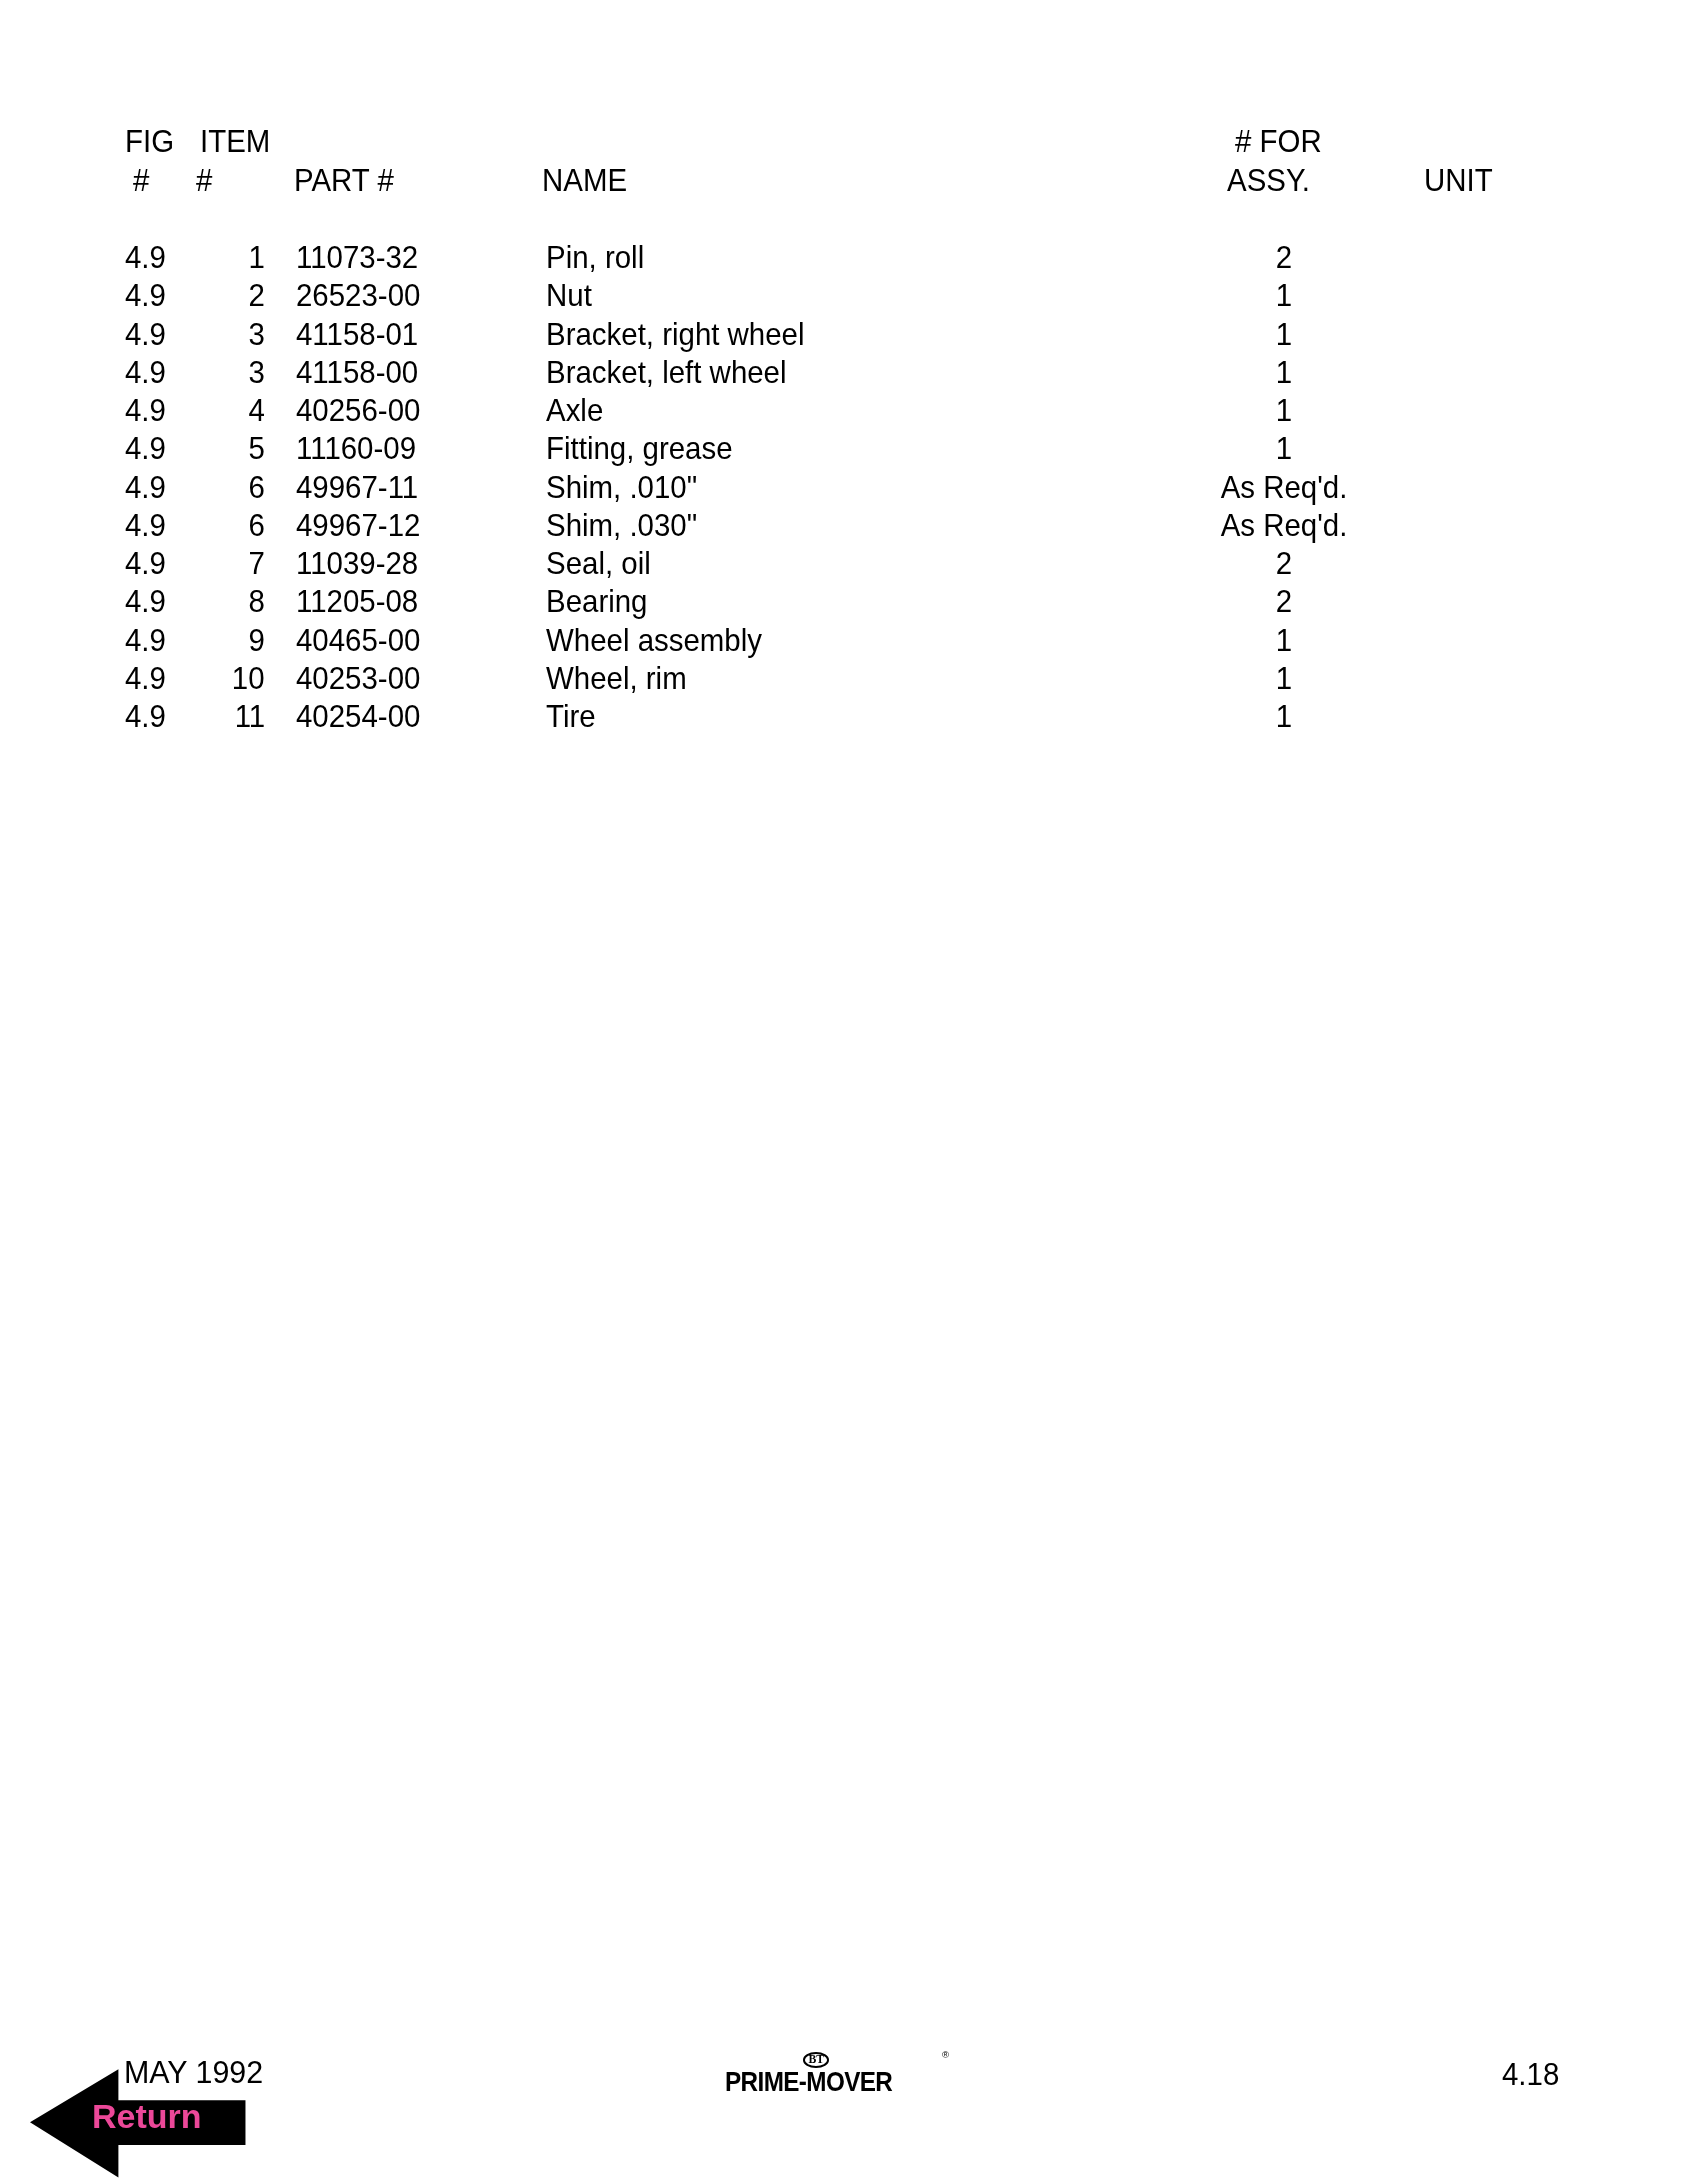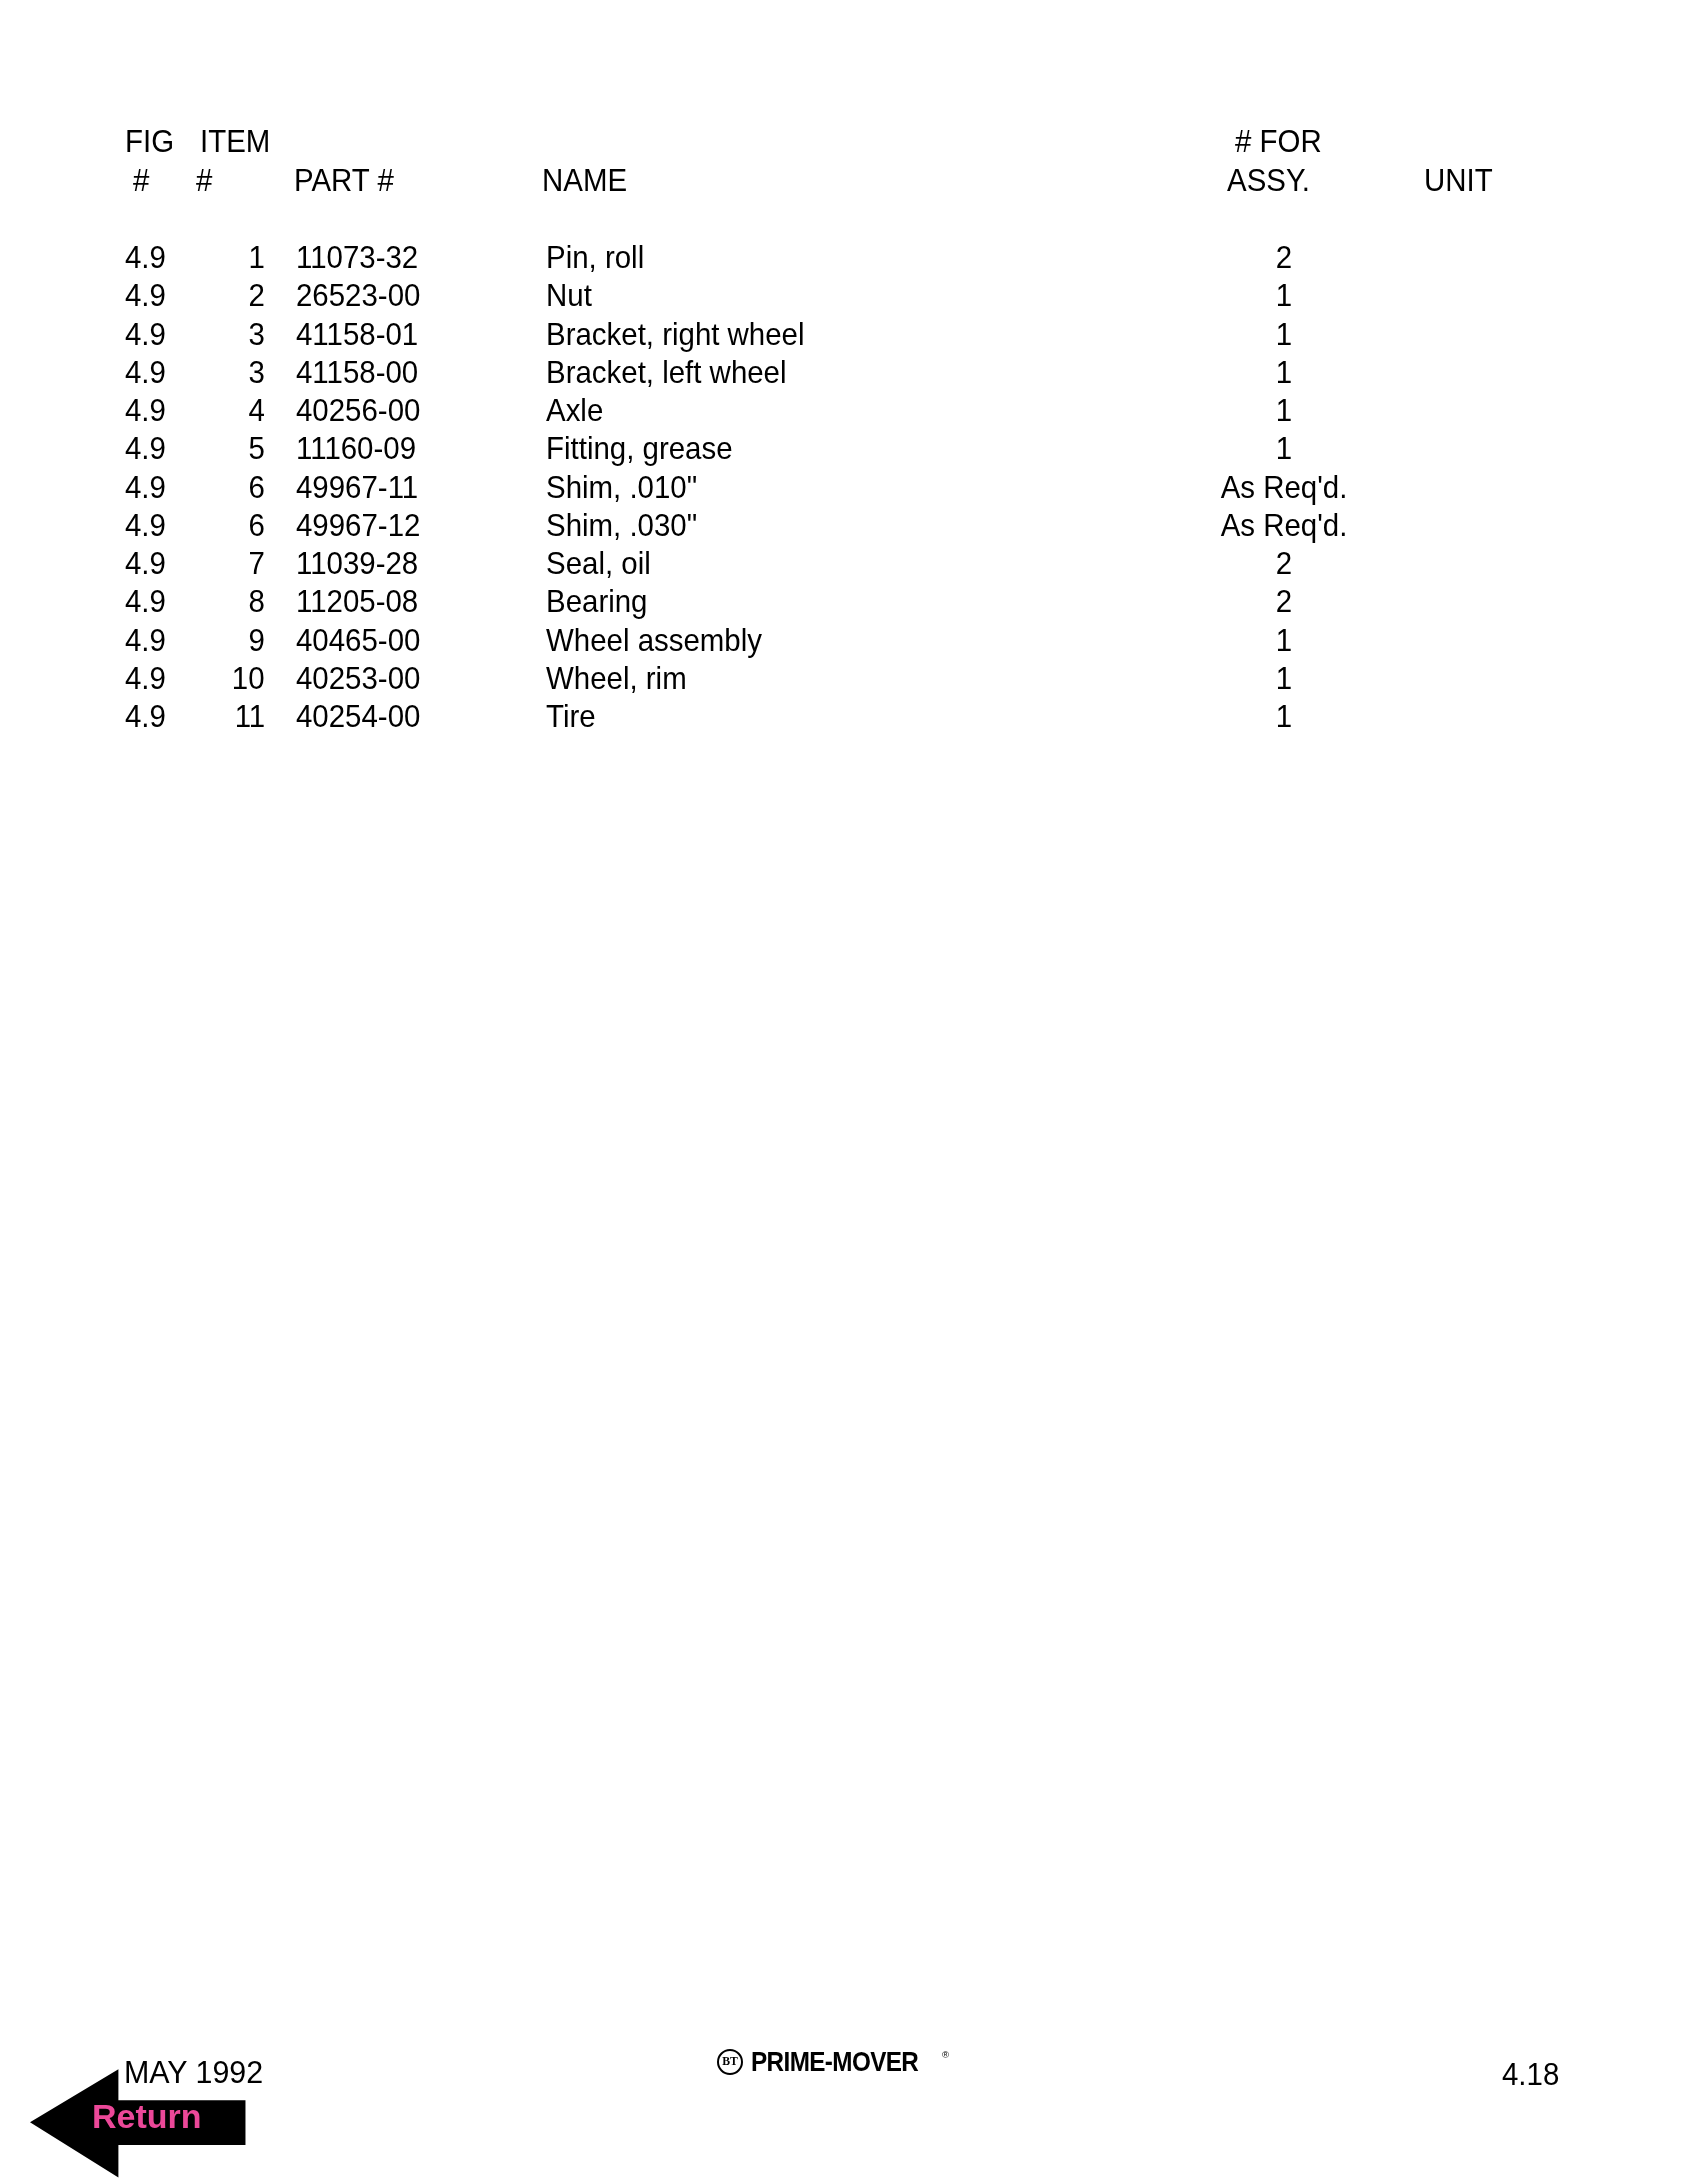--- a/index.html
+++ b/index.html
@@ -13,21 +13,21 @@
   .col-fig { left:125px; }
   .col-item { right:1422px; }
   .col-part { left:296px; }
   .col-name { left:546px; }
   .col-qty { left:1208px; width:152px; }
   .footer-date { position:absolute; left:124px; top:2056px; font-size:32px; transform:scaleX(0.95); transform-origin:left top; }
   .page-num { position:absolute; left:1502px; top:2058px; font-size:32px; }
   .return-btn { position:absolute; left:30px; top:2067px; width:221px; height:112px; cursor:pointer; }
   .return-btn svg { position:absolute; left:0; top:0; }
   .return-label { position:absolute; left:62px; top:32px; color:#ec4899; font-weight:bold; font-size:34px; line-height:1; }
-  .logo { position:absolute; left:717px; top:2052px; height:19.3px; display:flex; align-items:center; }
+  .logo { position:absolute; left:717px; top:2052px; height:19.3px; display:flex; align-items:center;flex-direction:column; }
   .logo-circle { width:26px; height:26px; border:2.8px solid #000; border-radius:50%; box-sizing:border-box; display:flex; align-items:center; justify-content:center; font-family:"Liberation Serif", serif; font-weight:bold; font-size:11.7px; line-height:1; }
   .logo-text { margin-left:8.3px; font-weight:bold; font-size:27.6px; letter-spacing:-0.7px; transform:scaleX(0.88); transform-origin:left center; line-height:1; font-family:"Liberation Sans", sans-serif; }
   .logo-reg { position:absolute; left:225px; top:-2.8px; font-size:9.6px; }
 </style>
 </head>
 <body>
 
 <div class="hdr">
   <span class="t" style="left:125px;top:125px;">FIG</span>
   <span class="t" style="left:133px;top:164px;">#</span>

